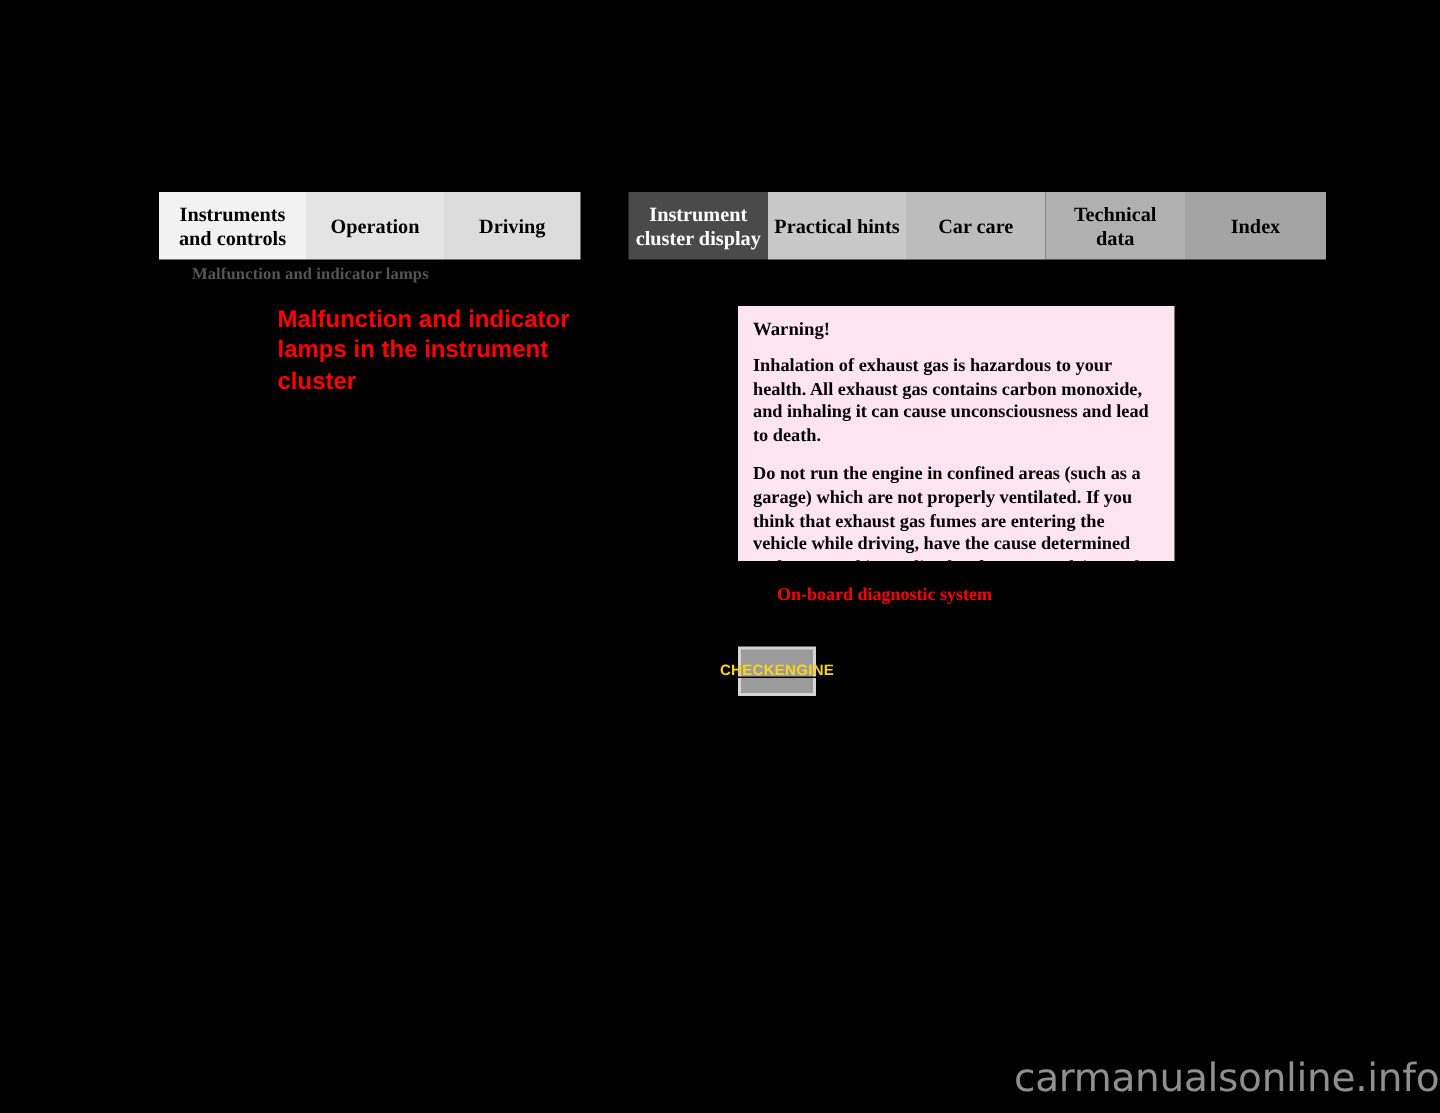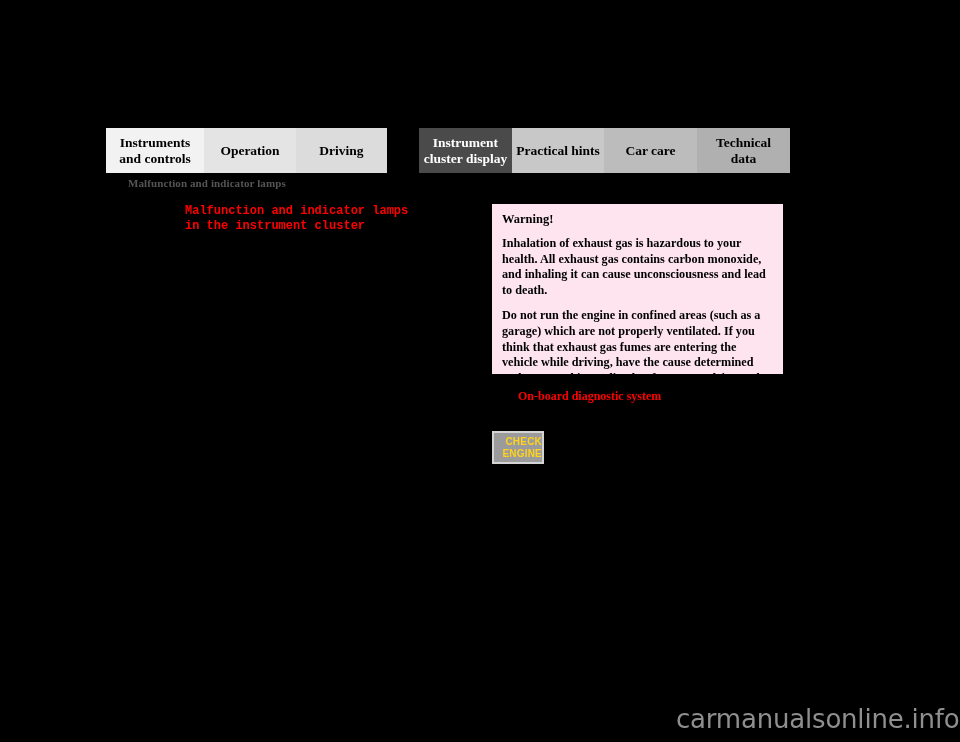--- a/index.html
+++ b/index.html
@@ -54,23 +54,23 @@
     font-size: 11px;
     letter-spacing: 0.1px;
     color: #555555;
     white-space: nowrap;
   }
   #topic-title {
     position: absolute;
     left: 185px;
     top: 204px;
     width: 230px;
-    font-family: Liberation Mono, monospace;
+    font-family: Liberation Sans, sans-serif;
     font-weight: bold;
-    font-size: 12px;
+    font-size: 16px;
     line-height: 1.28;
     color: #ff0000;
   }
 
   
   #warning-box {
     position: absolute;
     left: 492px;
     top: 204px;
     width: 291px;
@@ -120,24 +120,25 @@
     height: 33px;
     background: #d4d4d4;
     box-sizing: border-box;
     padding: 2px;
   }
   #check-engine-lamp .lamp-inner {
     width: 100%;
     height: 100%;
     background: #9b9b9b;
     display: flex;
-    flex-direction: column;
-    align-items: flex-end;
+    flex-direction: row;
+    align-items: center;
     justify-content: center;
     box-sizing: border-box;
+    text-decoration: underline;
   }
   #check-engine-lamp .lamp-line {
     font-family: "Liberation Sans", sans-serif;
     font-weight: bold;
     font-size: 10px;
     line-height: 1.18;
     color: #ffd21e;
     letter-spacing: 0.2px;
   }
 
@@ -160,20 +161,21 @@
     <div class="nav-tab" style="background: rgb(242, 242, 242); width: 98px; flex: 0 0 98px;">Instruments
 and controls</div>
     <div class="nav-tab" style="background: rgb(228, 228, 228); width: 92px; flex: 0 0 92px;">Operation</div>
     <div class="nav-tab" style="background: rgb(220, 220, 220); width: 91px; flex: 0 0 91px;">Driving</div>
     <div class="nav-tab active" style="background: rgb(74, 74, 74); width: 93px; flex: 0 0 93px;">Instrument
 cluster display</div>
     <div class="nav-tab" style="background: rgb(200, 200, 200); width: 92px; flex: 0 0 92px;">Practical hints</div>
     <div class="nav-tab" style="background: rgb(188, 188, 188); width: 93px; flex: 0 0 93px;">Car care</div>
     <div class="nav-tab" style="background: rgb(176, 176, 176); width: 93px; flex: 0 0 93px;">Technical
 data</div>
+    <div class="nav-tab" style="background: rgb(164, 164, 164); width: 94px; flex: 0 0 94px;">Index</div>
   </div>
 
 <div id="section-heading">Malfunction and indicator lamps</div>
 
 <div id="topic-title">Malfunction and indicator lamps in the instrument cluster</div>
 
 <div id="warning-box">
   <p class="warn-title">Warning!</p>
   <p class="warn-para">Inhalation of exhaust gas is hazardous to your health. All exhaust gas contains carbon monoxide, and inhaling it can cause unconsciousness and lead to death.</p>
   <p class="warn-para">Do not run the engine in confined areas (such as a garage) which are not properly ventilated. If you think that exhaust gas fumes are entering the vehicle while driving, have the cause determined and corrected immediately. If you must drive under these conditions, drive only with at least one window fully open.</p>

